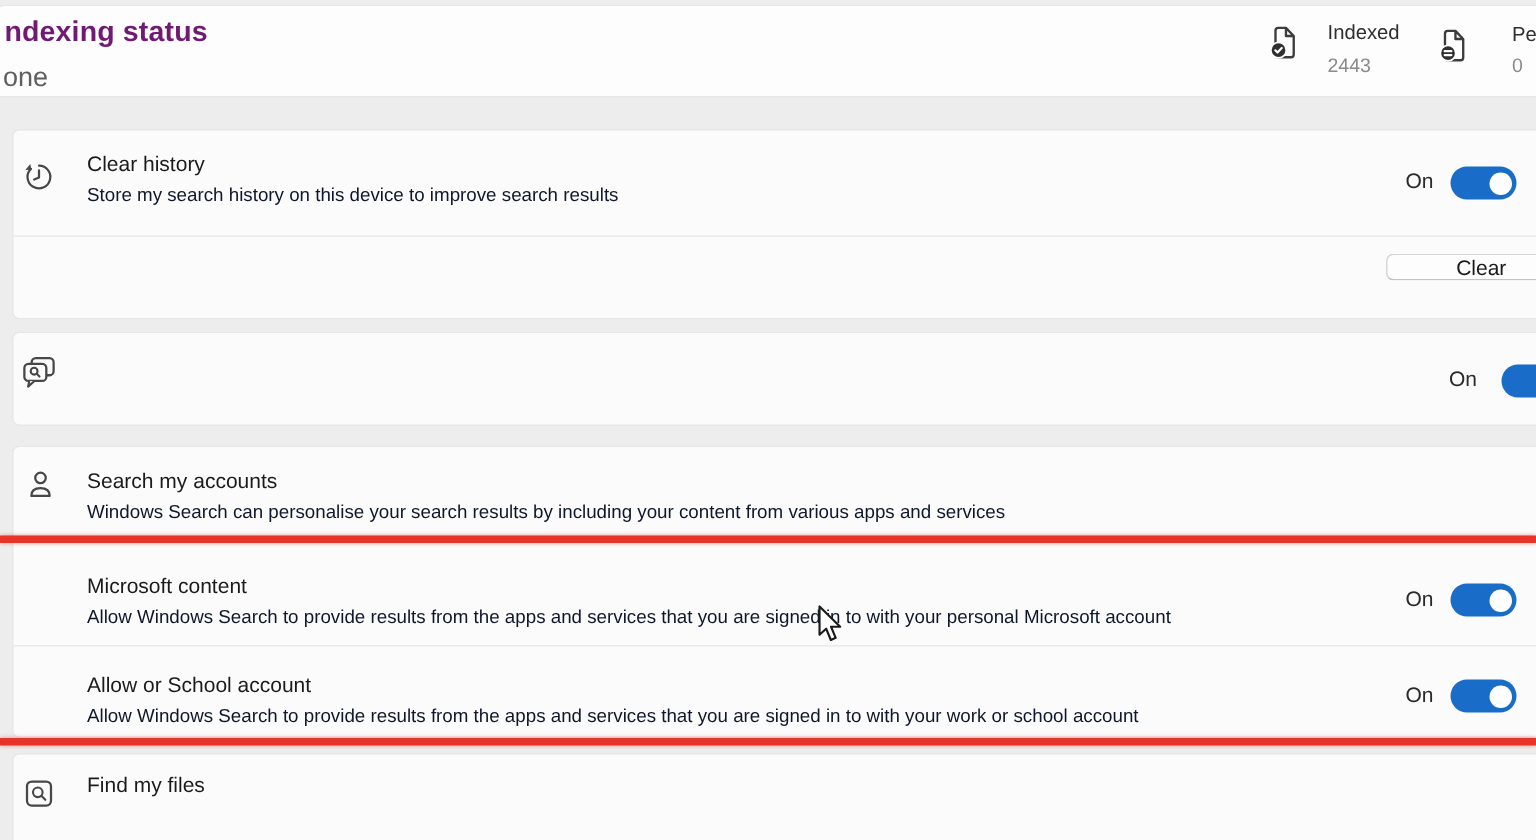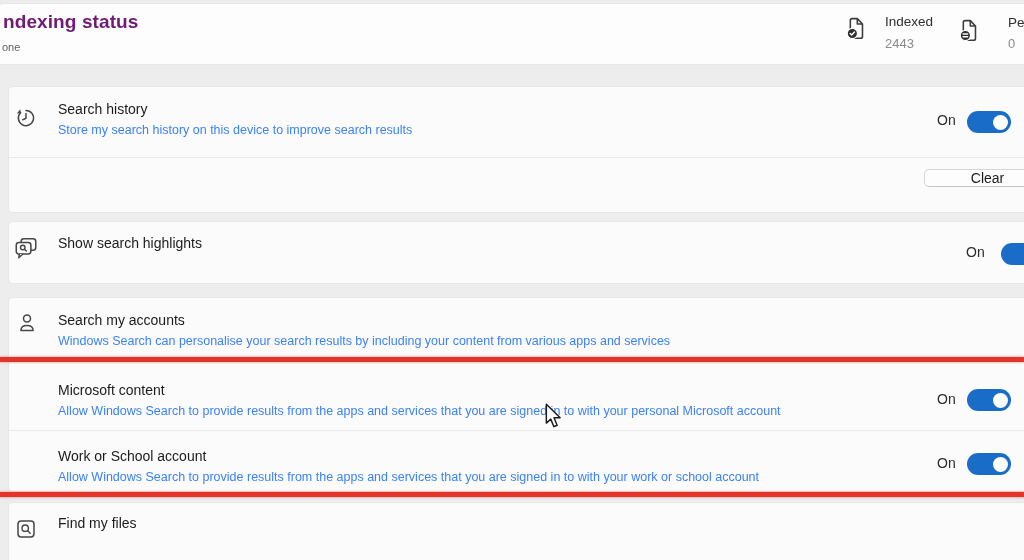--- a/index.html
+++ b/index.html
@@ -9,26 +9,26 @@
     font-family:"Liberation Sans","DejaVu Sans",sans-serif;
     -webkit-font-smoothing:antialiased;
   }
   .card{
     position:absolute;left:8px;right:-2px;
     background:#fbfbfb;border:1px solid #e7e7e7;border-right:none;
     border-radius:5px 0 0 5px;box-sizing:border-box;overflow:hidden;
   }
   .header-card{left:-6px;top:3px;height:62px;border-radius:10px 0 0 0;overflow:visible;background:#fdfdfd;}
   .h-title{position:absolute;left:8px;top:7px;font-size:19px;font-weight:700;color:#701a75;letter-spacing:.1px;white-space:nowrap;}
-  .h-sub{position:absolute;left:7px;top:37px;font-size:11px;color:#5f5f5f;white-space:nowrap;}
+  .h-sub{position:absolute;left:7px;top:37px;font-size:18px;color:#5f5f5f;white-space:nowrap;}
   .stat-label{position:absolute;font-size:13.5px;color:#2f2f2f;white-space:nowrap;}
   .stat-value{position:absolute;font-size:13px;color:#8b8b8b;white-space:nowrap;}
   .icon{position:absolute;}
   .t{position:absolute;left:49px;font-size:14px;color:#1b1b1b;white-space:nowrap;}
-  .s{position:absolute;left:49px;font-size:12.5px;color:#3b82f6;white-space:nowrap;}
+  .s{position:absolute;left:49px;font-size:12.5px;color:#0f172a;white-space:nowrap;}
   .on-label{position:absolute;font-size:14px;color:#2b2b2b;}
   .toggle{
     position:absolute;width:44px;height:22px;border-radius:11px;background:#196cc8;cursor:pointer;
   }
   .toggle::after{
     content:"";position:absolute;right:3px;top:3.5px;width:15px;height:15px;border-radius:50%;background:#ffffff;
   }
   .divider{position:absolute;left:0;right:0;height:1px;background:#e9e9e9;}
   .btn{
     position:absolute;width:127px;height:18px;background:#fdfdfd;
@@ -64,59 +64,58 @@
     <div class="stat-label" style="left:1013px;top:11px">Per</div>
     <div class="stat-value" style="left:1013px;top:32px">0</div>
   </div>
 
   <div class="card" style="top:86px;height:127px">
     <svg class="icon" style="left:5px;top:19px" width="24" height="24" viewBox="0 0 24 24">
       <path d="M12 4.4 A7.6 7.6 0 1 1 6.6 6.6" fill="none" stroke="#474747" stroke-width="1.5" stroke-linecap="round"></path>
       <polygon points="6.9,7.1 2.9,7.4 6.2,3.3" fill="#474747"></polygon>
       <path d="M12 7.6 V12.3 L8.8 13.7" fill="none" stroke="#474747" stroke-width="1.5" stroke-linecap="round" stroke-linejoin="round"></path>
     </svg>
-    <div class="t" style="top:14px">Search history</div>
+    <div class="t" style="top:14px">Clear history</div>
     <div class="s" style="top:36px">Store my search history on this device to improve search results</div>
     <div class="on-label" style="left:928px;top:25px">On</div>
     <div class="toggle" style="left:958px;top:24px"></div>
 
     <div class="divider" style="top:70px"></div>
 
     <button class="btn" style="left:877px;top:82px">Clear</button>
   </div>
 
   <div class="card" style="top:221px;height:63px">
     <svg class="icon" style="left:4px;top:13px" width="26" height="26" viewBox="0 0 24 24">
       <rect x="7.5" y="3.5" width="13.5" height="10.5" rx="2.5" fill="none" stroke="#474747" stroke-width="1.4"></rect>
       <rect x="3" y="7" width="13.5" height="10.5" rx="2.5" fill="#fbfbfb" stroke="#474747" stroke-width="1.4"></rect>
       <path d="M6 17.5 L5.3 21 L9.2 17.5" fill="#fbfbfb" stroke="#474747" stroke-width="1.3" stroke-linejoin="round"></path>
       <circle cx="9" cy="11.5" r="2.1" fill="none" stroke="#474747" stroke-width="1.3"></circle>
       <path d="M10.6 13.1 L12.3 14.8" stroke="#474747" stroke-width="1.3" stroke-linecap="round"></path>
     </svg>
-    <div class="t" style="top:13px">Show search highlights</div>
     <div class="on-label" style="left:957px;top:22px">On</div>
     <div class="toggle" style="left:992px;top:21px"></div>
   </div>
 
   <div class="card" style="top:297px;height:195px">
     <svg class="icon" style="left:6px;top:13px" width="24" height="24" viewBox="0 0 24 24">
       <circle cx="12" cy="7.6" r="3.5" fill="none" stroke="#474747" stroke-width="1.5"></circle>
       <path d="M5.9 19.6 Q5.9 14.4 12 14.4 Q18.1 14.4 18.1 19.6 Z" fill="none" stroke="#474747" stroke-width="1.5" stroke-linejoin="round"></path>
     </svg>
     <div class="t" style="top:14px">Search my accounts</div>
     <div class="s" style="top:36px">Windows Search can personalise your search results by including your content from various apps and services</div>
 
     <div class="t" style="top:84px">Microsoft content</div>
     <div class="s" style="top:106px">Allow Windows Search to provide results from the apps and services that you are signed in to with your personal Microsoft account</div>
     <div class="on-label" style="left:928px;top:93px">On</div>
     <div class="toggle" style="left:958px;top:91px"></div>
 
     <div class="divider" style="top:132px"></div>
 
-    <div class="t" style="top:150px">Work or School account</div>
+    <div class="t" style="top:150px">Allow or School account</div>
     <div class="s" style="top:172px">Allow Windows Search to provide results from the apps and services that you are signed in to with your work or school account</div>
     <div class="on-label" style="left:928px;top:157px">On</div>
     <div class="toggle" style="left:958px;top:155px"></div>
   </div>
 
   <div class="annotation" style="top:357px"></div>
   <div class="annotation" style="top:492px"></div>
 
   <div class="card" style="top:502px;height:70px">
     <svg class="icon" style="left:5px;top:14px" width="24" height="24" viewBox="0 0 24 24">

